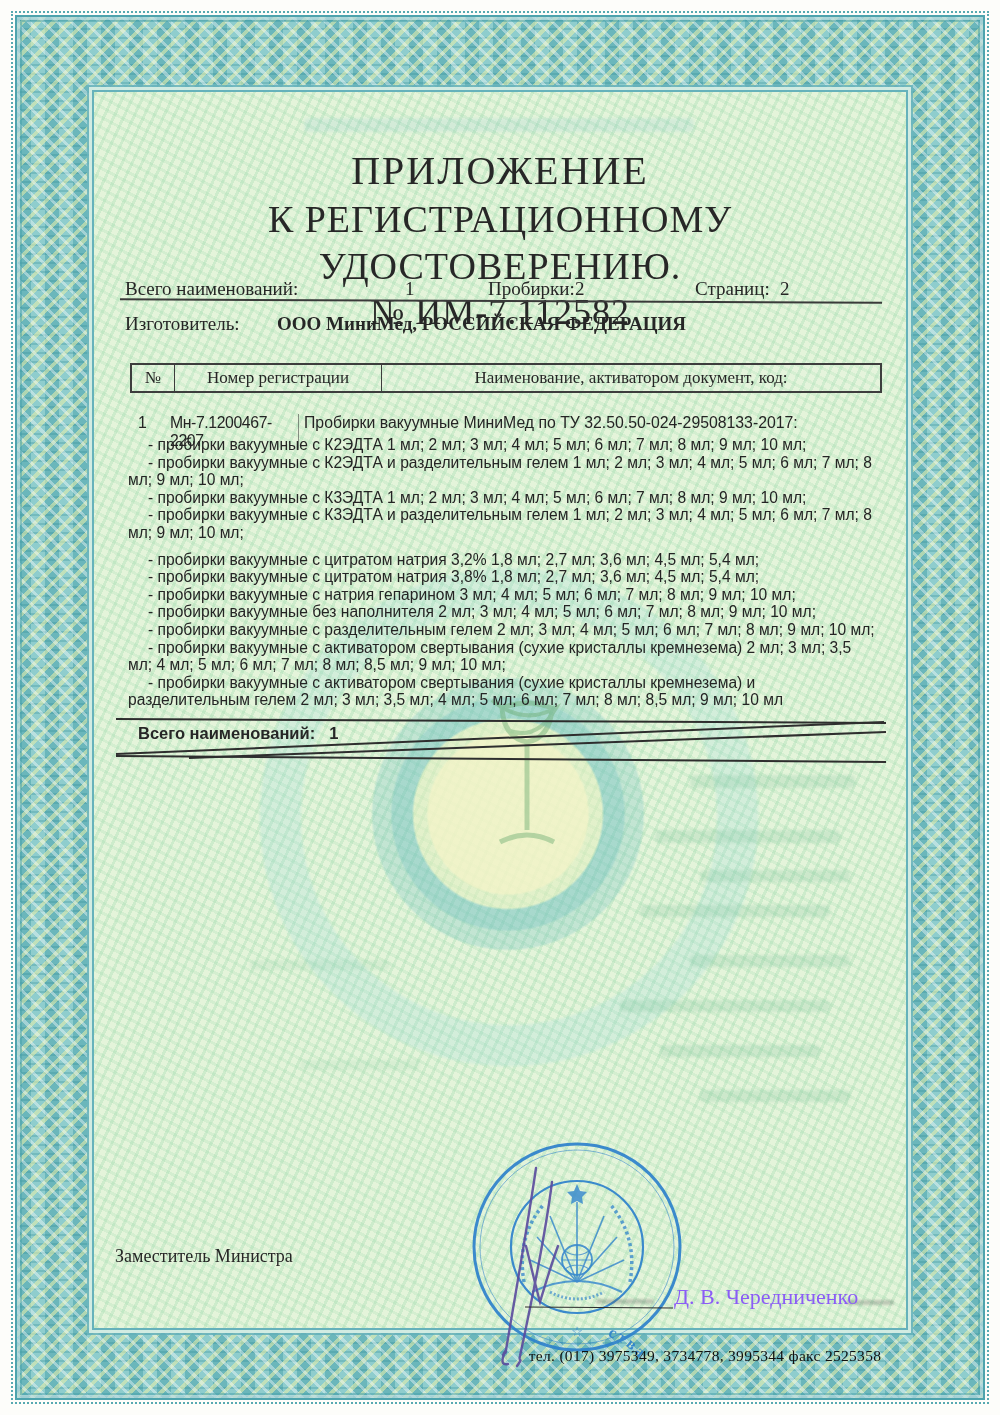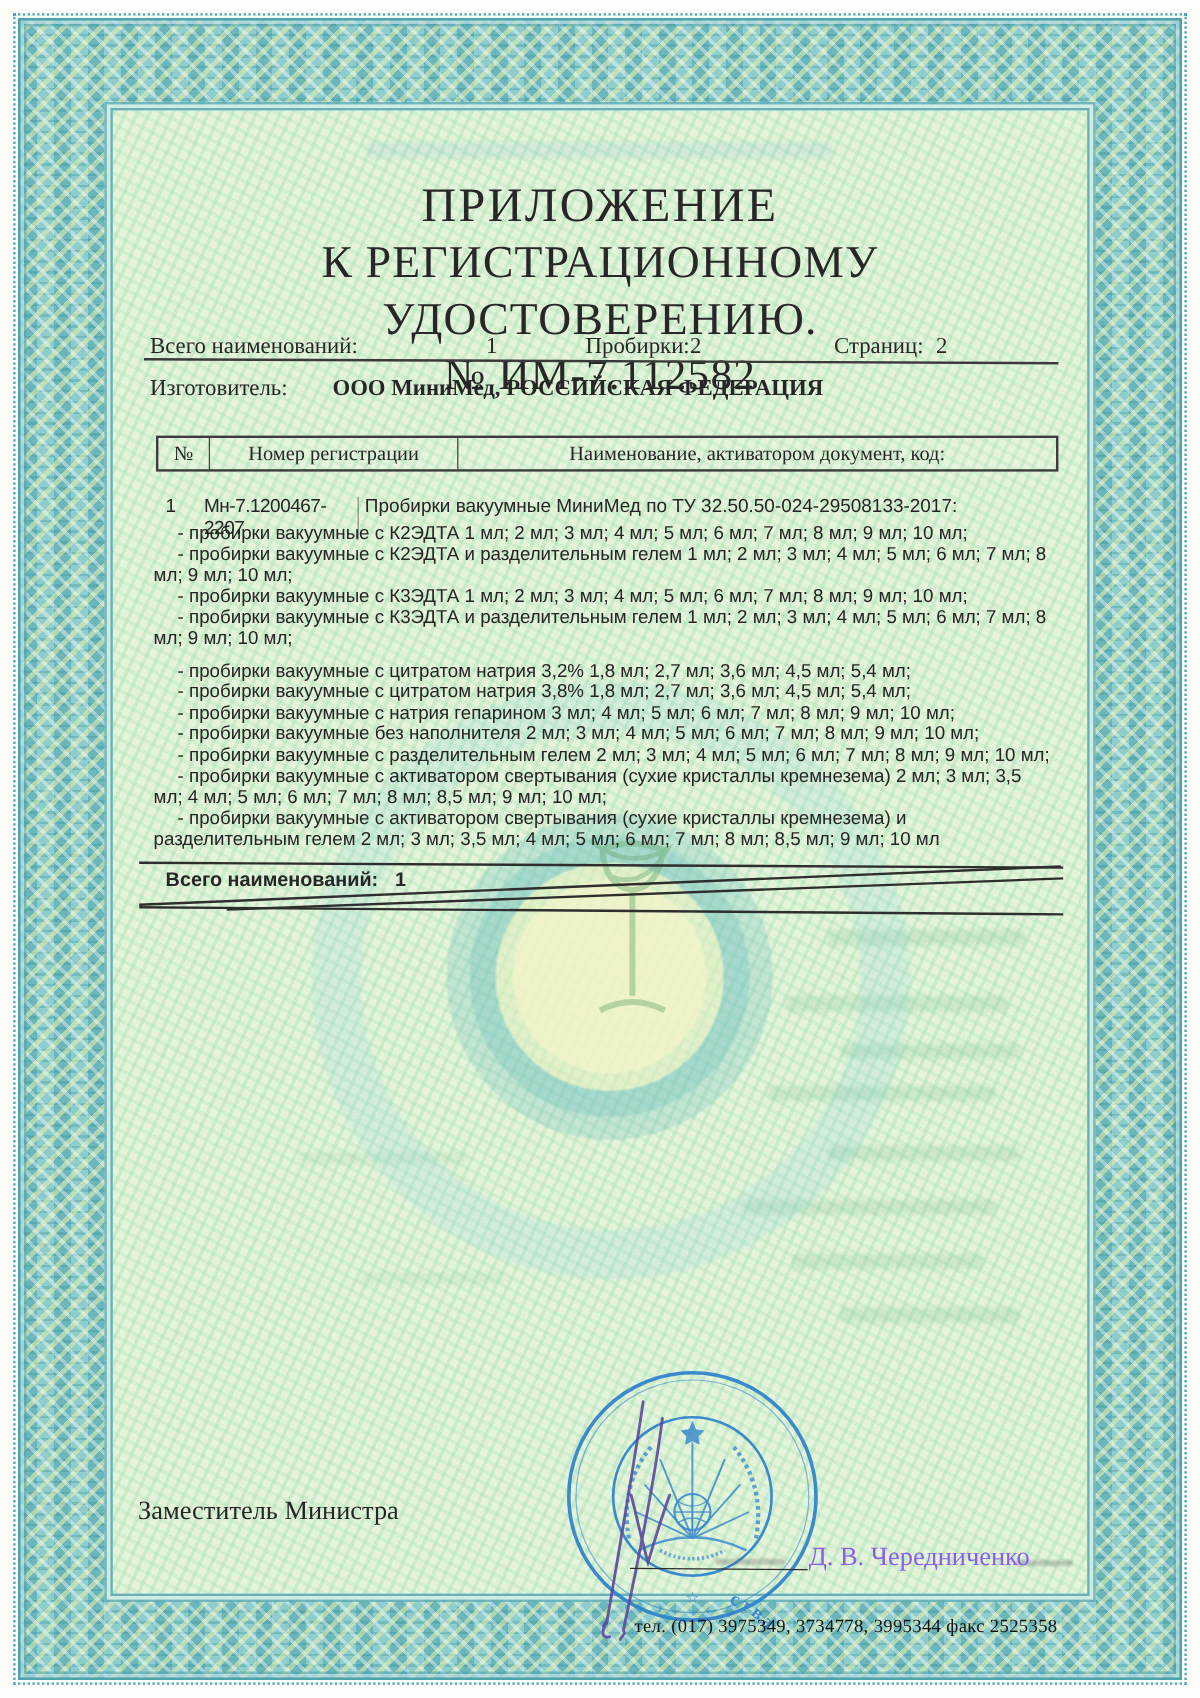--- a/index.html
+++ b/index.html
@@ -70,21 +70,21 @@
   .items{left:26px;top:344px;width:758px;font-family:"Liberation Sans",sans-serif;
      font-size:15.6px;line-height:17.6px;color:#242424;}
   .items .it{padding-left:8px;text-indent:20px;}
   .items .it.gap{margin-top:9px;}
 
   
   .strike{left:0;top:600px;width:812px;height:100px;}
   .total{left:24px;top:632px;font-family:"Liberation Sans",sans-serif;font-weight:bold;font-size:16.5px;margin-left:20px;}
   .total .v{margin-left:14px;}
 
-  .signer-title{left:21px;top:1154px;font-size:22px;}
+  .signer-title{left:21px;top:1154px;font-size:18px;}
 
   
   .sign-line{left:525px;top:1307px;width:148px;border-top:1.8px solid #2c2c2c;transform:rotate(0.4deg);}
   .signer-name{left:674px;top:1284px;font-size:22px;color:#8b5cf6;}
   .micro{position:absolute;height:5px;background:rgba(90,90,90,.28);filter:blur(1px);border-radius:2px;}
   .phone{left:520px;top:1347px;width:370px;font-size:15.5px;color:#111;text-align:center;letter-spacing:.3px;}
 
   .stamp-wrap{left:462px;top:1132px;width:230px;height:230px;}
   .sig-wrap{left:470px;top:1150px;width:200px;height:230px;}
 </style>

